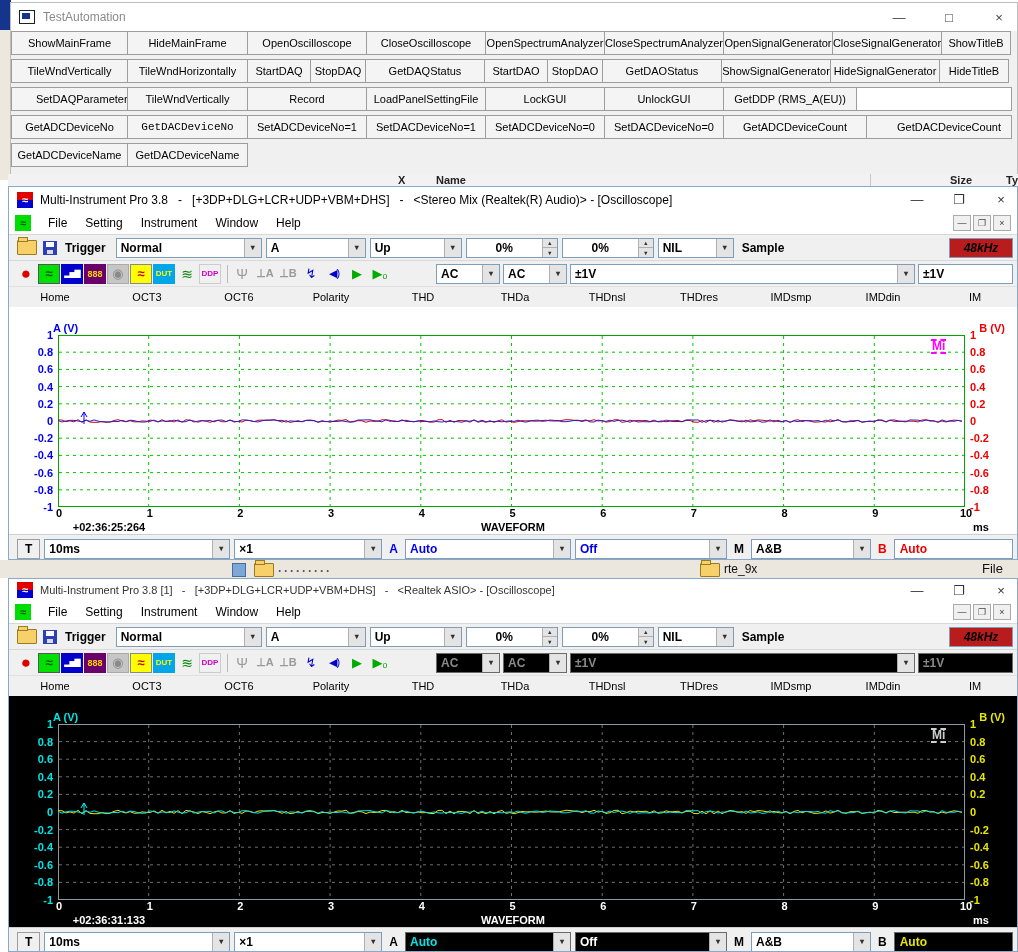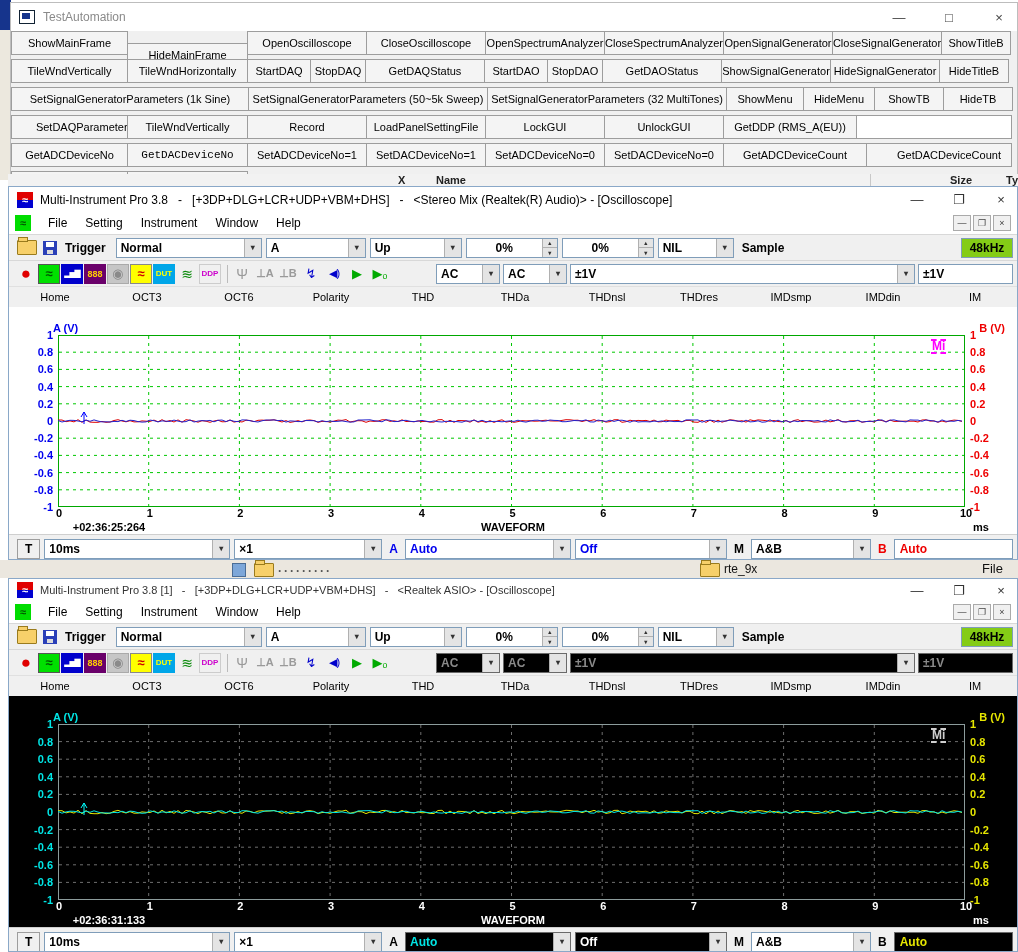--- a/index.html
+++ b/index.html
@@ -65,22 +65,22 @@
   .combo .cv{flex:1;padding:0 4px;white-space:nowrap;overflow:hidden;}
   .combo .ca{width:16px;align-self:stretch;background:#e4e4e4;border-left:1px solid #b0b0b0;
              display:flex;align-items:center;justify-content:center;font-size:8px;color:#333;}
   .spin{display:flex;align-items:center;height:20px;background:#fff;border:1px solid #7f9db9;box-sizing:border-box;
         font-size:12px;font-weight:bold;}
   .spin .cv{flex:1;text-align:center;}
   .sud{width:14px;align-self:stretch;display:flex;flex-direction:column;border-left:1px solid #b0b0b0;}
   .sud span{flex:1;background:#e4e4e4;font-size:6px;display:flex;align-items:center;justify-content:center;color:#333;}
   .sud span:first-child{border-bottom:1px solid #b0b0b0;}
   .slbl{font-weight:bold;margin-left:4px;}
-  .srate{margin-left:auto;width:52px;height:20px;box-sizing:border-box;border:1px solid #7f9db9;background:#84cc16;
-         display:flex;align-items:center;justify-content:center;font-weight:bold;font-size:12px;}
+  .srate{margin-left:auto;width:64px;height:20px;box-sizing:border-box;border:1px solid #7f9db9;background:#b91c1c;
+         display:flex;align-items:center;justify-content:center;font-weight:bold;font-size:12px;font-style:italic;}
   .w146{width:146px;} .w100{width:100px;} .w92{width:92px;} .w76{width:76px;}
   .w64{width:64px;} .w345{width:345px;} .w186{width:186px;} .w148{width:148px;}
   .w166{width:166px;} .w152{width:152px;} .w120{width:120px;} .flex1{flex:1;}
   .tb2{height:25px;display:flex;align-items:center;background:#f0f0f0;border-top:1px solid #d8d8d8;
        padding:0 4px 0 6px;gap:3px;}
   .iconrow{display:flex;align-items:center;width:418px;flex:0 0 418px;}
   .tbi{width:22px;height:20px;display:inline-flex;align-items:center;justify-content:center;
        font-size:13px;margin-right:1px;box-sizing:border-box;white-space:nowrap;overflow:hidden;}
   .tsep{width:5px;height:18px;border-right:1px solid #bbb;margin:0 3px 0 0;}
   .rec{color:#e00000;font-size:17px;}
@@ -161,50 +161,41 @@
       <span>TestAutomation</span>
       <span class="ta-ctl">
         <span>—</span>
         <span>□</span>
         <span>×</span>
       </span>
     </div>
     <div id="ta-grid">
         <div class="ta-row">
           <div class="ta-btn" style="width: 117px; flex: 0 0 117px;">ShowMainFrame</div>
-          <div class="ta-btn" style="width: 121px; flex: 0 0 121px; margin-top: 12px;">HideMainFrame</div>
+          <div class="ta-btn" style="width: 121px; flex: 0 0 121px;">HideMainFrame</div>
           <div class="ta-btn" style="width: 120px; flex: 0 0 120px;">OpenOscilloscope</div>
           <div class="ta-btn" style="width: 120px; flex: 0 0 120px;">CloseOscilloscope</div>
           <div class="ta-btn" style="width: 120px; flex: 0 0 120px;">OpenSpectrumAnalyzer</div>
           <div class="ta-btn" style="width: 120px; flex: 0 0 120px;">CloseSpectrumAnalyzer</div>
           <div class="ta-btn" style="width: 110px; flex: 0 0 110px;">OpenSignalGenerator</div>
           <div class="ta-btn" style="width: 110px; flex: 0 0 110px;">CloseSignalGenerator</div>
           <div class="ta-btn" style="width: 70px; flex: 0 0 70px;">ShowTitleB</div>
         </div>
         <div class="ta-row">
           <div class="ta-btn" style="width: 117px; flex: 0 0 117px;">TileWndVertically</div>
           <div class="ta-btn" style="width: 121px; flex: 0 0 121px;">TileWndHorizontally</div>
           <div class="ta-btn" style="width: 64px; flex: 0 0 64px;">StartDAQ</div>
           <div class="ta-btn" style="width: 56px; flex: 0 0 56px;">StopDAQ</div>
           <div class="ta-btn" style="width: 120px; flex: 0 0 120px;">GetDAQStatus</div>
           <div class="ta-btn" style="width: 64px; flex: 0 0 64px;">StartDAO</div>
           <div class="ta-btn" style="width: 56px; flex: 0 0 56px;">StopDAO</div>
           <div class="ta-btn" style="width: 120px; flex: 0 0 120px;">GetDAOStatus</div>
           <div class="ta-btn" style="width: 110px; flex: 0 0 110px;">ShowSignalGenerator</div>
           <div class="ta-btn" style="width: 110px; flex: 0 0 110px;">HideSignalGenerator</div>
           <div class="ta-btn" style="width: 70px; flex: 0 0 70px;">HideTitleB</div>
-        </div>
-        <div class="ta-row">
-          <div class="ta-btn" style="width: 238px; flex: 0 0 238px;">SetSignalGeneratorParameters (1k Sine)</div>
-          <div class="ta-btn" style="width: 240px; flex: 0 0 240px;">SetSignalGeneratorParameters (50~5k Sweep)</div>
-          <div class="ta-btn" style="width: 240px; flex: 0 0 240px;">SetSignalGeneratorParameters (32 MultiTones)</div>
-          <div class="ta-btn" style="width: 78px; flex: 0 0 78px;">ShowMenu</div>
-          <div class="ta-btn" style="width: 72px; flex: 0 0 72px;">HideMenu</div>
-          <div class="ta-btn" style="width: 70px; flex: 0 0 70px;">ShowTB</div>
-          <div class="ta-btn" style="width: 70px; flex: 0 0 70px;">HideTB</div>
         </div>
         <div class="ta-row">
           <div class="ta-btn" style="width: 117px; flex: 0 0 117px; padding-left: 30px;">SetDAQParameters</div>
           <div class="ta-btn" style="width: 121px; flex: 0 0 121px;">TileWndVertically</div>
           <div class="ta-btn" style="width: 120px; flex: 0 0 120px;">Record</div>
           <div class="ta-btn" style="width: 120px; flex: 0 0 120px;">LoadPanelSettingFile</div>
           <div class="ta-btn" style="width: 120px; flex: 0 0 120px;">LockGUI</div>
           <div class="ta-btn" style="width: 120px; flex: 0 0 120px;">UnlockGUI</div>
           <div class="ta-btn" style="width: 134px; flex: 0 0 134px;">GetDDP (RMS_A(EU))</div>
           <div class="ta-btn ta-blank" style="width: 156px; flex: 0 0 156px;"></div>

